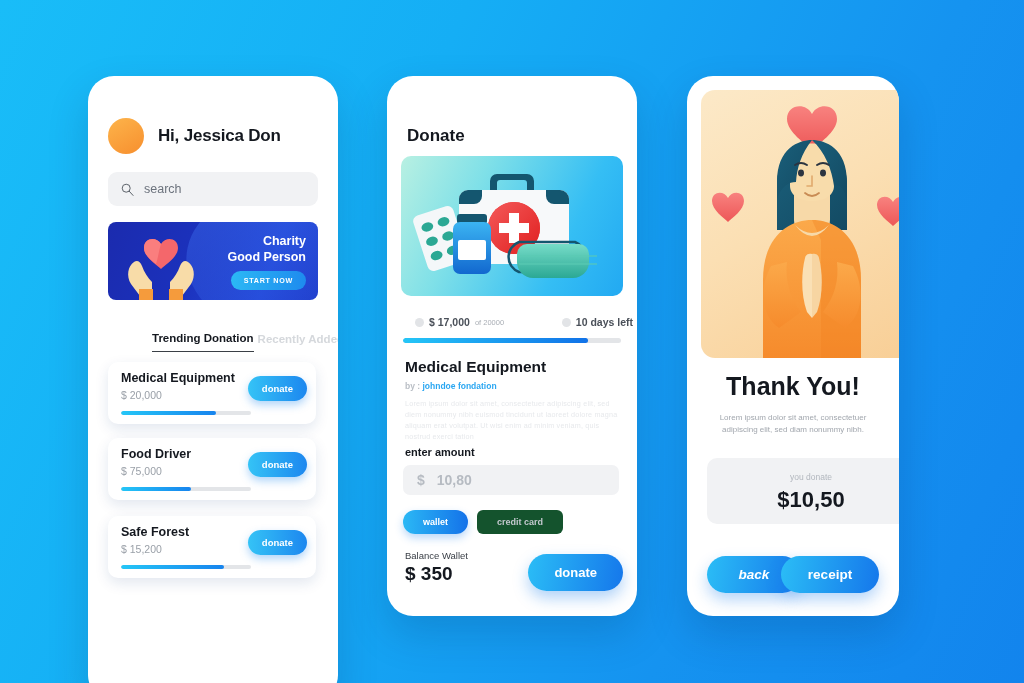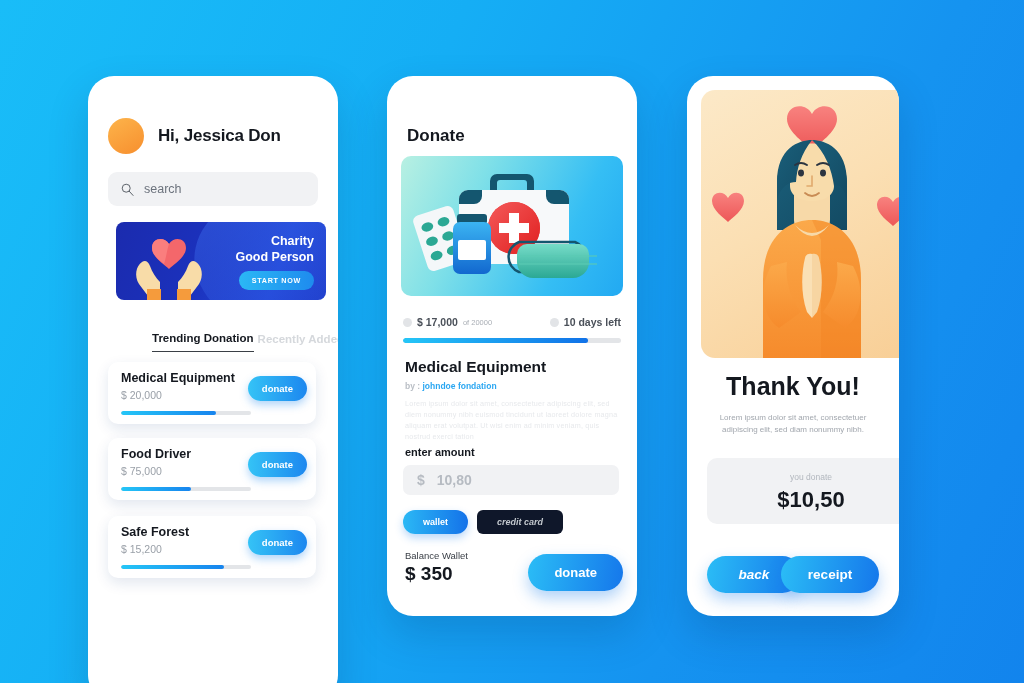--- a/index.html
+++ b/index.html
@@ -21,21 +21,21 @@
   .s1-head{position:absolute;left:20px;top:42px;display:flex;align-items:center;gap:14px;}
   .avatar{width:36px;height:36px;border-radius:50%;
           background:linear-gradient(150deg,#FDB44B 0%,#F78F2E 100%);}
   .greet{font-size:17px;font-weight:bold;color:#14181F;letter-spacing:-.2px;}
 
   .search{position:absolute;left:20px;top:96px;width:210px;height:34px;
           background:#F1F2F4;border-radius:9px;display:flex;align-items:center;}
   .search svg{margin:0 10px 0 13px;}
   .search-ph{font-size:12.5px;color:#6C737D;}
 
-  .banner{position:absolute;left:28px;top:146px;width:210px;height:78px;border-radius:8px;
+  .banner{position:absolute;left:20px;top:146px;width:210px;height:78px;border-radius:8px;
           background:linear-gradient(110deg,#1B2BAE 0%,#1B31BC 40%,#2247D8 75%,#1F3DCB 100%);
           overflow:hidden;}
   .banner .swoosh{position:absolute;right:-18px;top:-24px;width:150px;height:130px;
           background:linear-gradient(130deg,rgba(58,106,235,.55),rgba(30,60,200,0));
           border-radius:50% 0 50% 50%;transform:rotate(12deg);}
   .banner-txt{position:absolute;right:12px;top:11px;text-align:right;color:#fff;
           font-size:12.5px;font-weight:bold;line-height:1.28;}
   .startnow{position:absolute;right:12px;bottom:10px;
           background:linear-gradient(90deg,#2BB8F5 0%,#1E8BEE 100%);
           color:#fff;font-size:7.2px;font-weight:bold;letter-spacing:.7px;
@@ -59,21 +59,21 @@
   .dbtn{position:absolute;right:9px;top:14px;
         background:linear-gradient(90deg,#35C3F6 0%,#1C87EF 100%);
         color:#fff;font-size:9.5px;font-weight:bold;padding:7px 14px;border-radius:20px;
         box-shadow:0 4px 9px rgba(28,135,239,.35);}
 
   
   .s2-title{position:absolute;left:20px;top:50px;font-size:17px;font-weight:bold;color:#14181F;}
   .hero{position:absolute;left:14px;top:80px;width:222px;height:140px;border-radius:10px;
         background:linear-gradient(115deg,#B8F0E2 0%,#7FE0E8 32%,#35BEF4 72%,#22A9F2 100%);
         overflow:hidden;}
-  .stats{position:absolute;left:16px;top:240px;width:218px;display:flex;align-items:center;text-align:center;}
+  .stats{position:absolute;left:28px;top:240px;width:218px;display:flex;align-items:center;text-align:center;}
   .stat{display:flex;align-items:center;gap:5px;}
   .dot{width:9px;height:9px;border-radius:50%;background:#E2E4E7;display:inline-block;}
   .stat .v{font-size:10.5px;font-weight:bold;color:#4A5059;}
   .stat .sub{font-size:7.5px;color:#A9AEB5;}
   .stat2{margin-left:auto;}
   .bar2{position:absolute;left:16px;top:262px;width:218px;height:5px;border-radius:3px;background:#E3E5E8;overflow:hidden;}
   .bar2 i{display:block;height:100%;border-radius:3px;background:linear-gradient(90deg,#25C6F7 0%,#1172E8 100%);}
 
   .s2-h{position:absolute;left:18px;top:282px;font-size:15.5px;font-weight:bold;color:#14181F;}
   .byline{position:absolute;left:18px;top:305px;font-size:8.5px;font-weight:bold;color:#B9BEC5;}
@@ -84,21 +84,21 @@
   .lbl{position:absolute;left:18px;top:370px;font-size:11px;font-weight:bold;color:#14181F;}
   .amount{position:absolute;left:16px;top:389px;width:216px;height:30px;background:#F1F2F4;
           border-radius:7px;display:flex;align-items:center;}
   .amount .cur{margin-left:14px;font-size:14px;font-weight:bold;color:#B6BBC2;}
   .amount .val{margin-left:12px;font-size:14px;font-weight:bold;color:#B6BBC2;}
 
   .pay{position:absolute;left:16px;top:434px;display:flex;gap:9px;}
   .pill{font-size:9px;font-weight:bold;padding:7px 20px;border-radius:6px;}
   .pill.on{background:linear-gradient(90deg,#2BB8F5 0%,#1472E9 100%);color:#fff;
            box-shadow:0 4px 9px rgba(25,125,235,.3);border-radius:12px;}
-  .pill.off{background:#0f172a;color:#C3C8CE;font-style:italic;}
+  .pill.off{background:#14532d;color:#C3C8CE;}
 
   .balwrap{position:absolute;left:18px;top:474px;}
   .balwrap .t{font-size:9.5px;color:#3B4048;}
   .balwrap .v{font-size:19px;font-weight:bold;color:#14181F;margin-top:2px;}
   .donate2{position:absolute;right:14px;top:478px;
            background:linear-gradient(100deg,#2BBDF6 0%,#1577EB 100%);
            color:#fff;font-size:13px;font-weight:bold;padding:11px 26px;border-radius:22px;
            box-shadow:0 7px 15px rgba(25,125,235,.35);}
 
   

